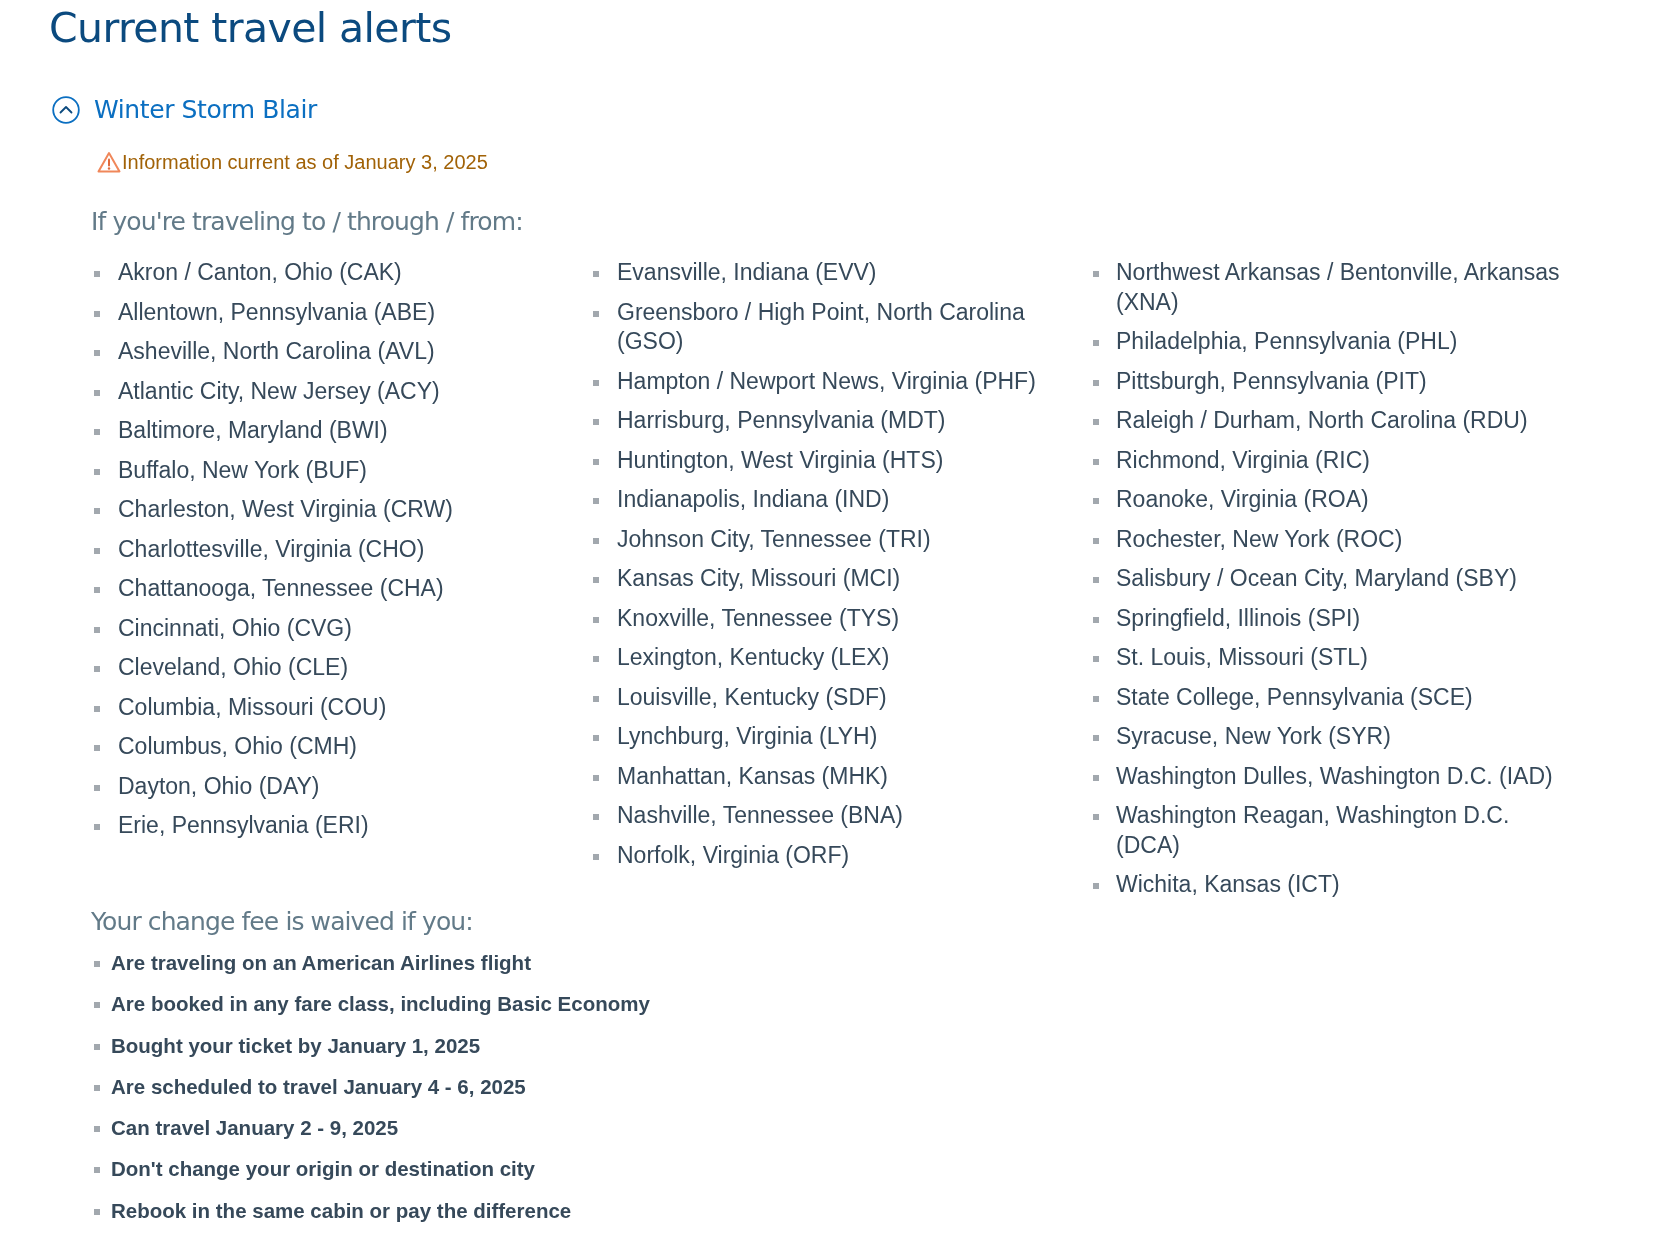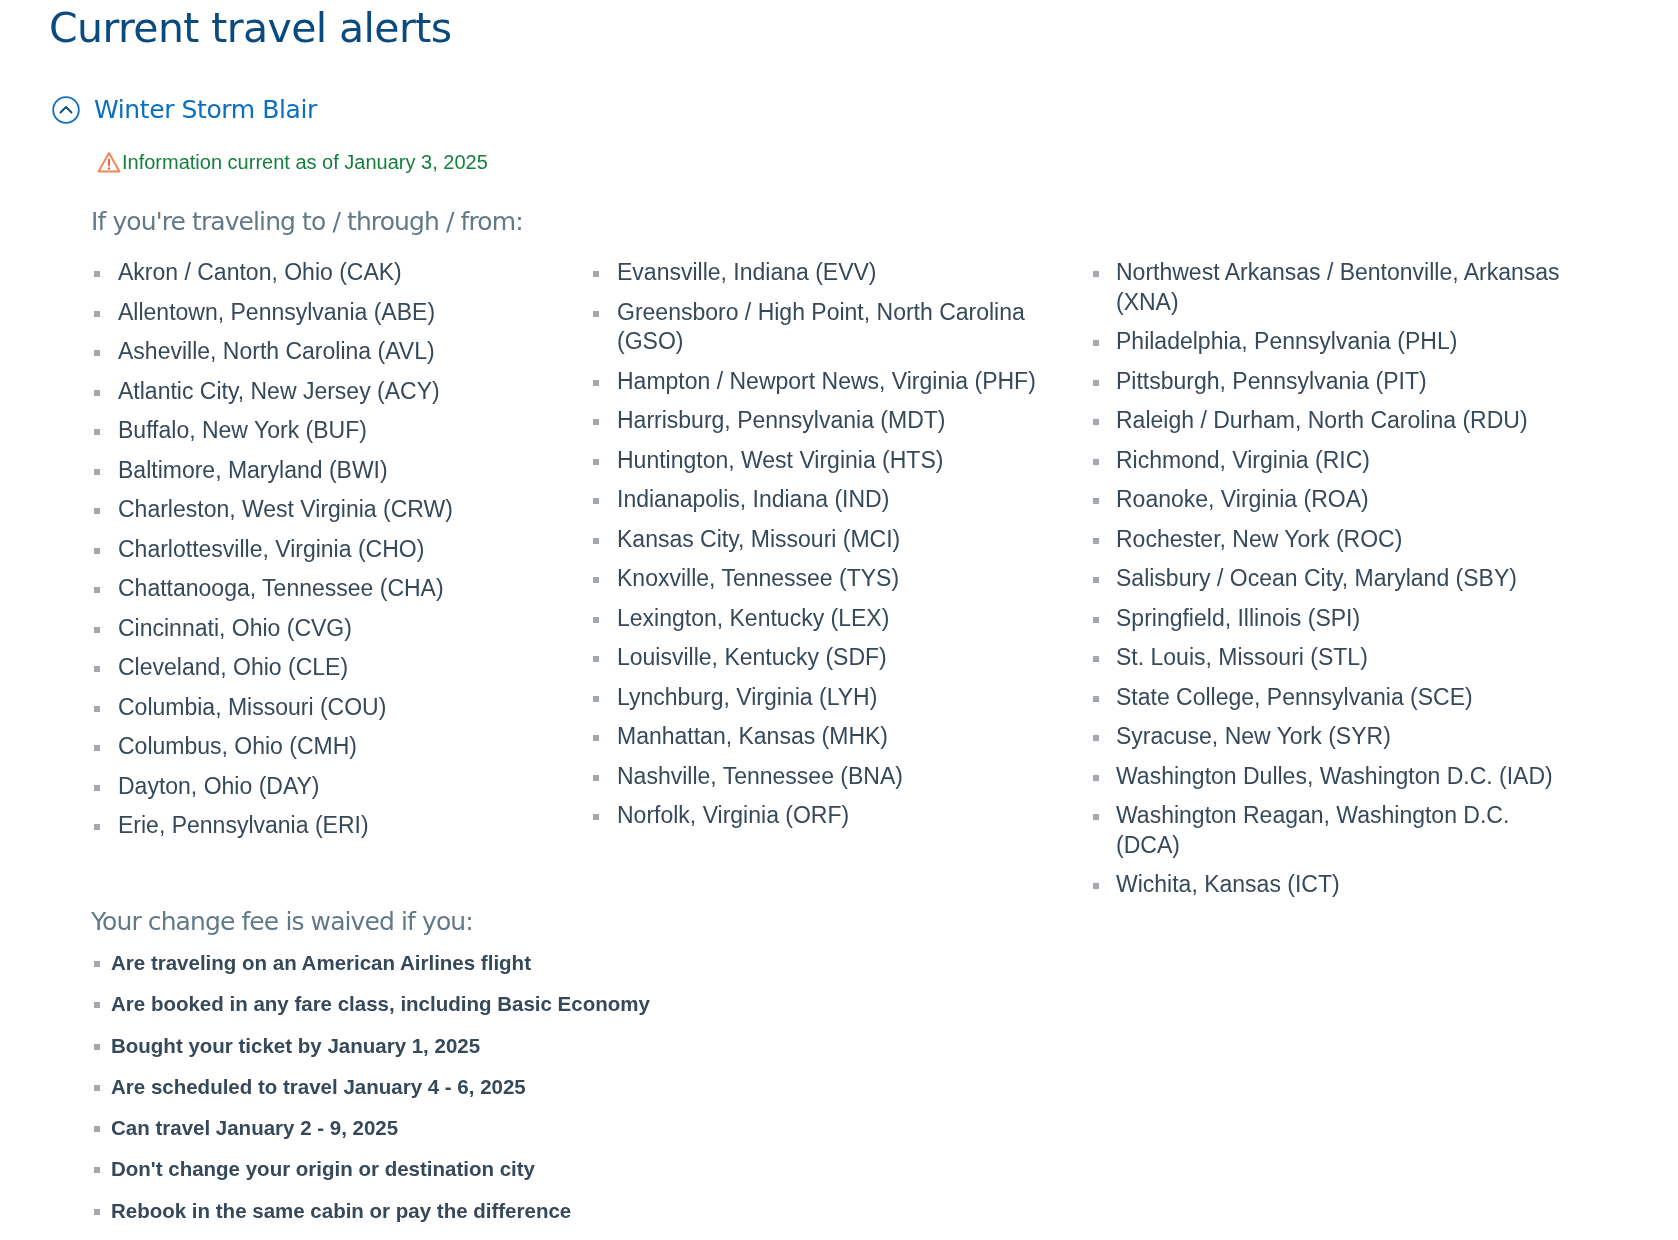--- a/index.html
+++ b/index.html
@@ -49,21 +49,21 @@
       color: #0b6fc1;
       line-height: 32px;
     }
     .info-line {
       position: absolute;
       left: 97px;
       top: 149px;
       display: flex;
       align-items: center;
       font-size: 20px;
-      color: #15803d;
+      color: #a16207;
       line-height: 26px;
     }
     .warning-icon {
       width: 24px;
       height: 22px;
       display: inline-block;
       margin-right: 1px;
     }
     .warning-icon svg { display: block; }
     .section-heading {
@@ -152,40 +152,41 @@
   <span>Information current as of January 3, 2025</span>
 </div>
 
 <h2 class="section-heading h-travel">If you're traveling to / through / from:</h2>
 
 <ul class="airport-col col-1">
   <li><span class="bullet"></span><span>Akron / Canton, Ohio (CAK)</span></li>
   <li><span class="bullet"></span><span>Allentown, Pennsylvania (ABE)</span></li>
   <li><span class="bullet"></span><span>Asheville, North Carolina (AVL)</span></li>
   <li><span class="bullet"></span><span>Atlantic City, New Jersey (ACY)</span></li>
+  <li><span class="bullet"></span><span>Baltimore, Maryland (BWI)</span></li>
   <li><span class="bullet"></span><span>Buffalo, New York (BUF)</span></li>
-  <li><span class="bullet"></span><span>Baltimore, Maryland (BWI)</span></li>
   <li><span class="bullet"></span><span>Charleston, West Virginia (CRW)</span></li>
   <li><span class="bullet"></span><span>Charlottesville, Virginia (CHO)</span></li>
   <li><span class="bullet"></span><span>Chattanooga, Tennessee (CHA)</span></li>
   <li><span class="bullet"></span><span>Cincinnati, Ohio (CVG)</span></li>
   <li><span class="bullet"></span><span>Cleveland, Ohio (CLE)</span></li>
   <li><span class="bullet"></span><span>Columbia, Missouri (COU)</span></li>
   <li><span class="bullet"></span><span>Columbus, Ohio (CMH)</span></li>
   <li><span class="bullet"></span><span>Dayton, Ohio (DAY)</span></li>
   <li><span class="bullet"></span><span>Erie, Pennsylvania (ERI)</span></li>
 </ul>
 
 <ul class="airport-col col-2">
   <li><span class="bullet"></span><span>Evansville, Indiana (EVV)</span></li>
   <li><span class="bullet"></span><span>Greensboro / High Point, North Carolina (GSO)</span></li>
   <li><span class="bullet"></span><span>Hampton / Newport News, Virginia (PHF)</span></li>
   <li><span class="bullet"></span><span>Harrisburg, Pennsylvania (MDT)</span></li>
   <li><span class="bullet"></span><span>Huntington, West Virginia (HTS)</span></li>
   <li><span class="bullet"></span><span>Indianapolis, Indiana (IND)</span></li>
+  <li><span class="bullet"></span><span>Johnson City, Tennessee (TRI)</span></li>
   <li><span class="bullet"></span><span>Kansas City, Missouri (MCI)</span></li>
   <li><span class="bullet"></span><span>Knoxville, Tennessee (TYS)</span></li>
   <li><span class="bullet"></span><span>Lexington, Kentucky (LEX)</span></li>
   <li><span class="bullet"></span><span>Louisville, Kentucky (SDF)</span></li>
   <li><span class="bullet"></span><span>Lynchburg, Virginia (LYH)</span></li>
   <li><span class="bullet"></span><span>Manhattan, Kansas (MHK)</span></li>
   <li><span class="bullet"></span><span>Nashville, Tennessee (BNA)</span></li>
   <li><span class="bullet"></span><span>Norfolk, Virginia (ORF)</span></li>
 </ul>
 

